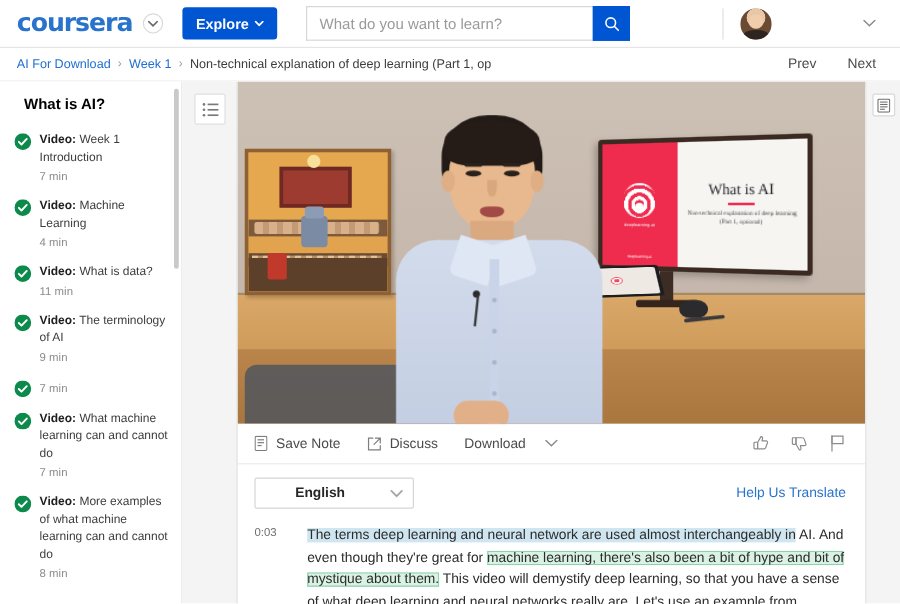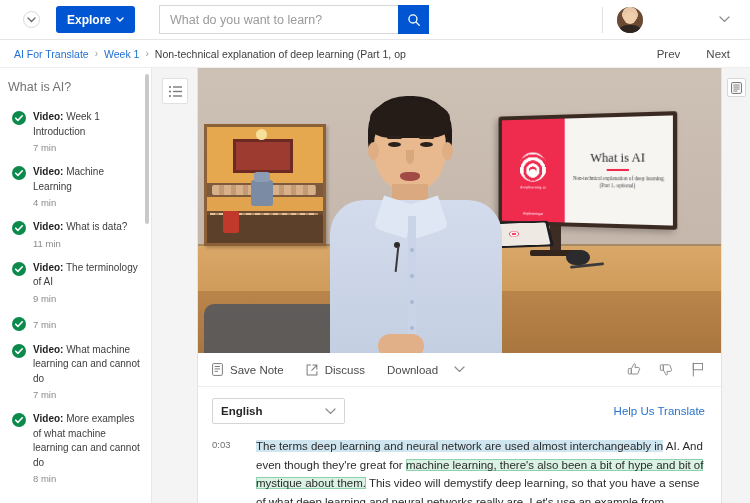--- a/index.html
+++ b/index.html
@@ -75,22 +75,22 @@
   
   .body { flex: 1; display: flex; min-height: 0; background: #fff; }
 
   
   .sidebar {
     width: 152px; flex: 0 0 152px; background: #fff; overflow: hidden;
     position: relative; border-right: 1px solid #e8e8e8;
   }
   .sidebar-inner { padding: 10px 0 0 0; }
   .sidebar-title {
-    font-size: 12.5px; font-weight: 400; color: #737373;
-    padding: 2px 10px 10px 8px;
+    font-size: 12.5px; font-weight: 700; color: #000000;
+    padding: 2px 10px 10px 20px;
   }
   .lesson {
     display: flex; gap: 7px; padding: 6px 8px 6px 12px; position: relative;
   }
   .l-icon { flex: 0 0 14px; width: 14px; height: 14px; margin-top: 1px; }
   .l-body { flex: 1; min-width: 0; }
   .l-title { font-size: 10px; color: #3d3d3d; line-height: 1.45; }
   .l-title b { font-weight: 700; color: #1f1f1f; }
   .l-dur { font-size: 9.5px; color: #8b8b8b; margin-top: 3px; }
   .sb-scrollbar {
@@ -242,21 +242,21 @@
   .tb-ico { cursor: pointer; display: flex; }
 
   
   .transcript { flex: 1; padding: 11px 16px 0 14px; min-height: 0; overflow: hidden; position: relative; }
   .tr-head { display: flex; align-items: center; }
   .lang-select {
     display: flex; align-items: center; justify-content: space-between;
     width: 133px; height: 26px; border: 1px solid #d5d5d5; border-radius: 2px;
     padding: 0 8px; background: #fff; cursor: pointer;
   }
-  .lang-select span { font-size: 11.5px; font-weight: 700; color: #262626; }
+  .lang-select span { font-size: 11.5px; font-weight: 700; color: #262626; margin-left: 25px; }
   .translate-link { margin-left: auto; font-size: 11.5px; color: #2a73cc; cursor: pointer; }
   .tr-body { display: flex; margin-top: 13px; }
   .tr-time { flex: 0 0 44px; font-size: 9.5px; color: #6f6f6f; padding-top: 2px; }
   .tr-text { flex: 1; font-size: 11.5px; line-height: 1.62; color: #2b2b2b; }
   .hl-blue { background: #cfe6f1; }
   .hl-green { background: #d9f2e4; box-shadow: 0 0 0 1px #8ecfae inset; }
 
   
   .rightpanel {
     width: 29px; flex: 0 0 29px; background: #f4f4f4; border-left: 1px solid #e3e3e3;
@@ -267,20 +267,21 @@
     background: #fff; border: 1px solid #d7d7d7; border-radius: 2px;
     display: flex; align-items: center; justify-content: center; cursor: pointer;
   }
 </style>
 </head>
 <body>
 
 <div class="page">
 
   <div class="topnav">
+    <div class="logo">coursera</div>
     <div class="logo-caret">
       <svg width="9" height="6" viewBox="0 0 9 6">
           <path d="M1 1l3.5 3.5L8 1" stroke="#6b6b6b" stroke-width="1.3" fill="none" stroke-linecap="round"></path>
         </svg>
     </div>
     <button class="explore-btn">
       <span>Explore</span>
       <svg width="8" height="5" viewBox="0 0 8 5">
           <path d="M1 1l3 3 3-3" stroke="#fff" stroke-width="1.4" fill="none" stroke-linecap="round"></path>
         </svg>
@@ -303,21 +304,21 @@
       </div>
       <div class="nav-caret">
         <svg width="11" height="7" viewBox="0 0 11 7">
             <path d="M1 1l4.5 4.5L10 1" stroke="#8a8a8a" stroke-width="1.2" fill="none" stroke-linecap="round"></path>
           </svg>
       </div>
     </div>
   </div>
 
   <div class="crumbbar">
-    <div class="crumb">AI For Translate</div>
+    <div class="crumb">AI For Download</div>
     <div class="crumb-sep">›</div>
     <div class="crumb">Week 1</div>
     <div class="crumb-sep">›</div>
     <div class="crumb current">Non-technical explanation of deep learning (Part 1, op</div>
     <div class="crumb-right">
       <span>Prev</span>
       <span>Next</span>
     </div>
   </div>
 

